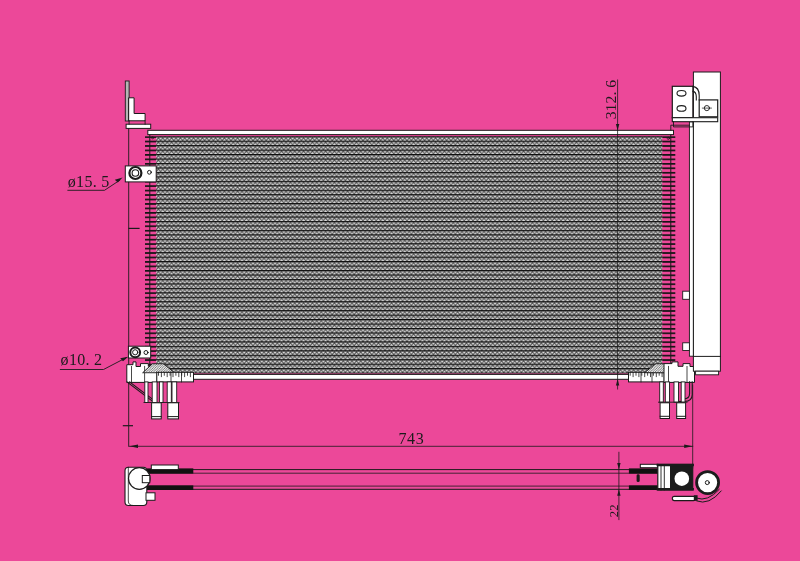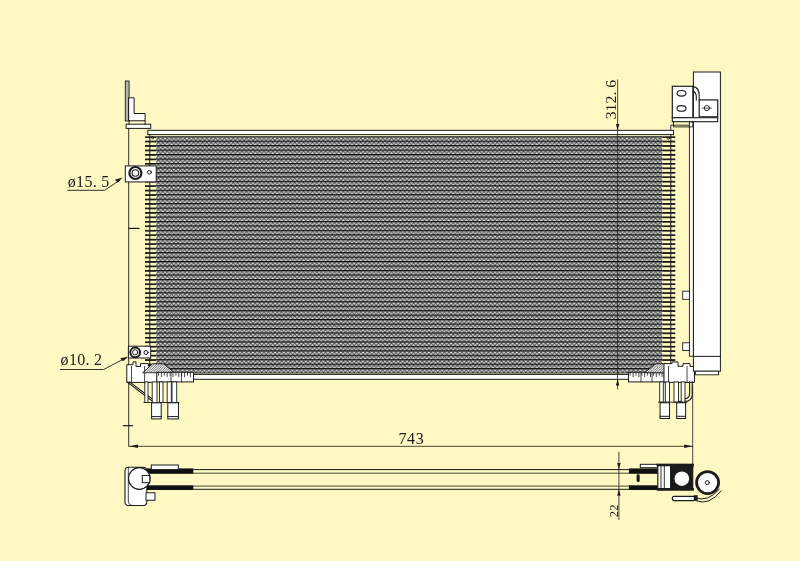--- a/index.html
+++ b/index.html
@@ -1,16 +1,16 @@
 <!DOCTYPE html>
 <html><head>
 <meta charset="utf-8">
 <style>
 html,body{margin:0;padding:0;background:#ffffff;}
-#page{position:relative;width:800px;height:561px;background:#fef9c3;overflow:hidden;}
+#page{position:relative;width:800px;height:561px;background:#ec4899;overflow:hidden;}
 text{font-family:"Liberation Serif", serif;fill:#1b1b1b;}
 </style>
 </head>
 <body>
 <div id="page">
 <svg width="800" height="561" viewBox="0 0 800 561">
 <defs>
 <pattern id="fin" x="156.2" y="136.2" width="4.4" height="4.46" patternUnits="userSpaceOnUse">
   <rect x="0" y="0" width="4.4" height="4.46" fill="#dadada"></rect>
   <path d="M0,4.35 L2.2,1.7 L4.4,4.35" stroke="#4f4f4f" stroke-width="0.95" fill="none"></path>

